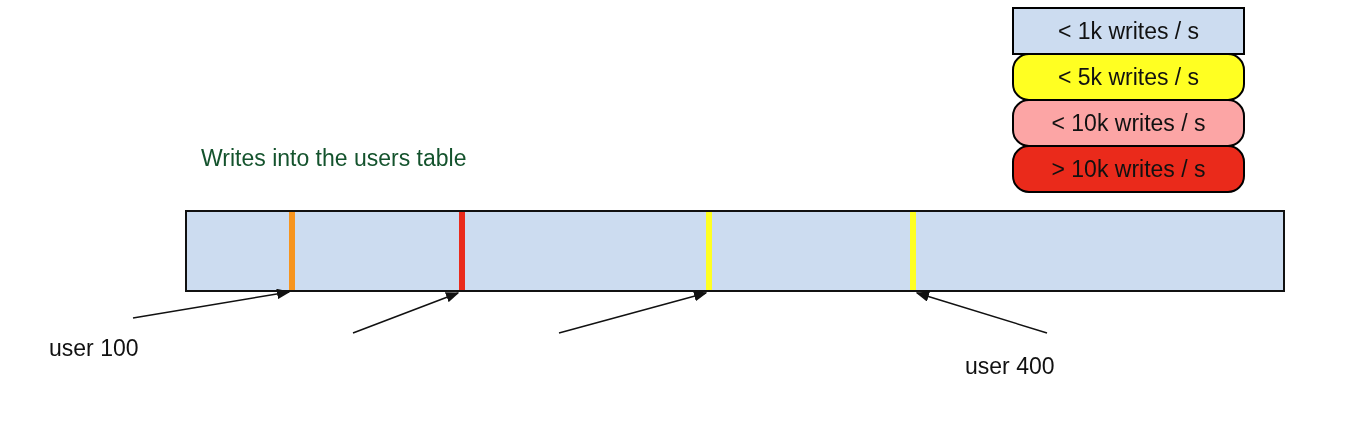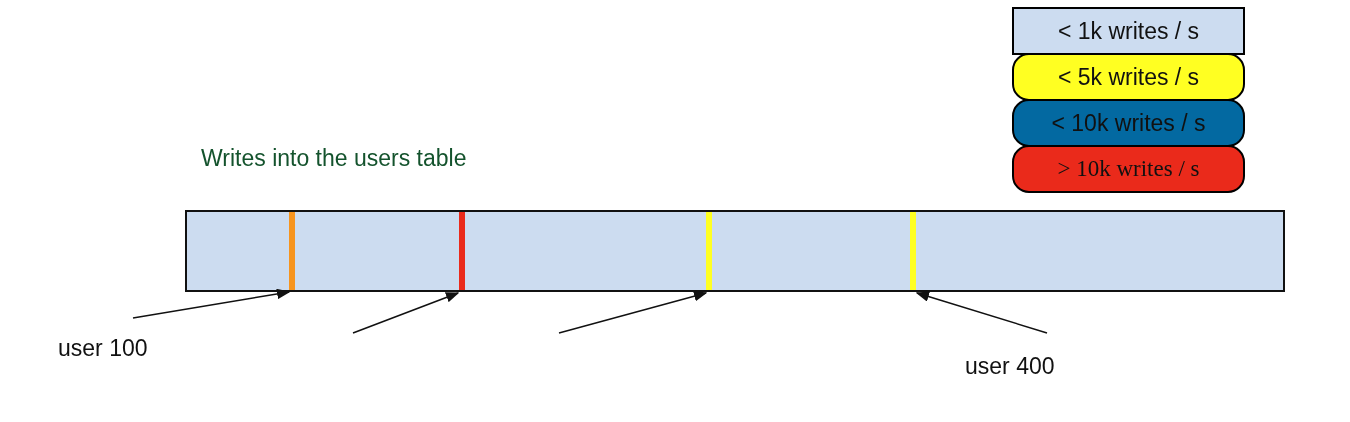--- a/index.html
+++ b/index.html
@@ -77,36 +77,36 @@
 
   <div class="diagram-title">Writes into the users table</div>
 
   <div class="legend">
     <div class="legend-row" style="background: rgb(204, 220, 240);">
       <span>&lt; 1k writes / s</span>
     </div>
     <div class="legend-row" style="background: rgb(255, 255, 34);">
       <span>&lt; 5k writes / s</span>
     </div>
-    <div class="legend-row" style="background: #0369a1;">
+    <div class="legend-row" style="background: #fca5a5;">
       <span>&lt; 10k writes / s</span>
     </div>
-    <div class="legend-row" style="background: rgb(234, 42, 27); font-family: Liberation Serif, serif;">
+    <div class="legend-row" style="background: rgb(234, 42, 27);">
       <span>&gt; 10k writes / s</span>
     </div>
   </div>
 
   <div class="users-bar" style="background: rgb(204, 220, 240);">
       <div class="stripe" style="left: 102px; background: rgb(246, 148, 30);"></div>
       <div class="stripe" style="left: 272px; background: rgb(234, 42, 27);"></div>
       <div class="stripe" style="left: 519px; background: rgb(255, 255, 34);"></div>
       <div class="stripe" style="left: 723px; background: rgb(255, 255, 34);"></div>
     </div>
 
-  <div class="marker-label" style="left: 58px; top: 335px;">user 100</div>
+  <div class="marker-label" style="left: 49px; top: 335px;">user 100</div>
   <div class="marker-label" style="left: 965px; top: 353px;">user 400</div>
 
   <svg class="arrows" xmlns="http://www.w3.org/2000/svg">
     <defs>
       <marker id="ah" markerWidth="9" markerHeight="7" refX="8" refY="3.5" orient="auto">
         <path d="M0,0 L9,3.5 L0,7 z" fill="#111111"></path>
       </marker>
     </defs>
   <line x1="133" y1="318" x2="289" y2="292" stroke="#111111" stroke-width="1.5" marker-end="url(#ah)"></line>
       <line x1="353" y1="333" x2="458" y2="293" stroke="#111111" stroke-width="1.5" marker-end="url(#ah)"></line>

